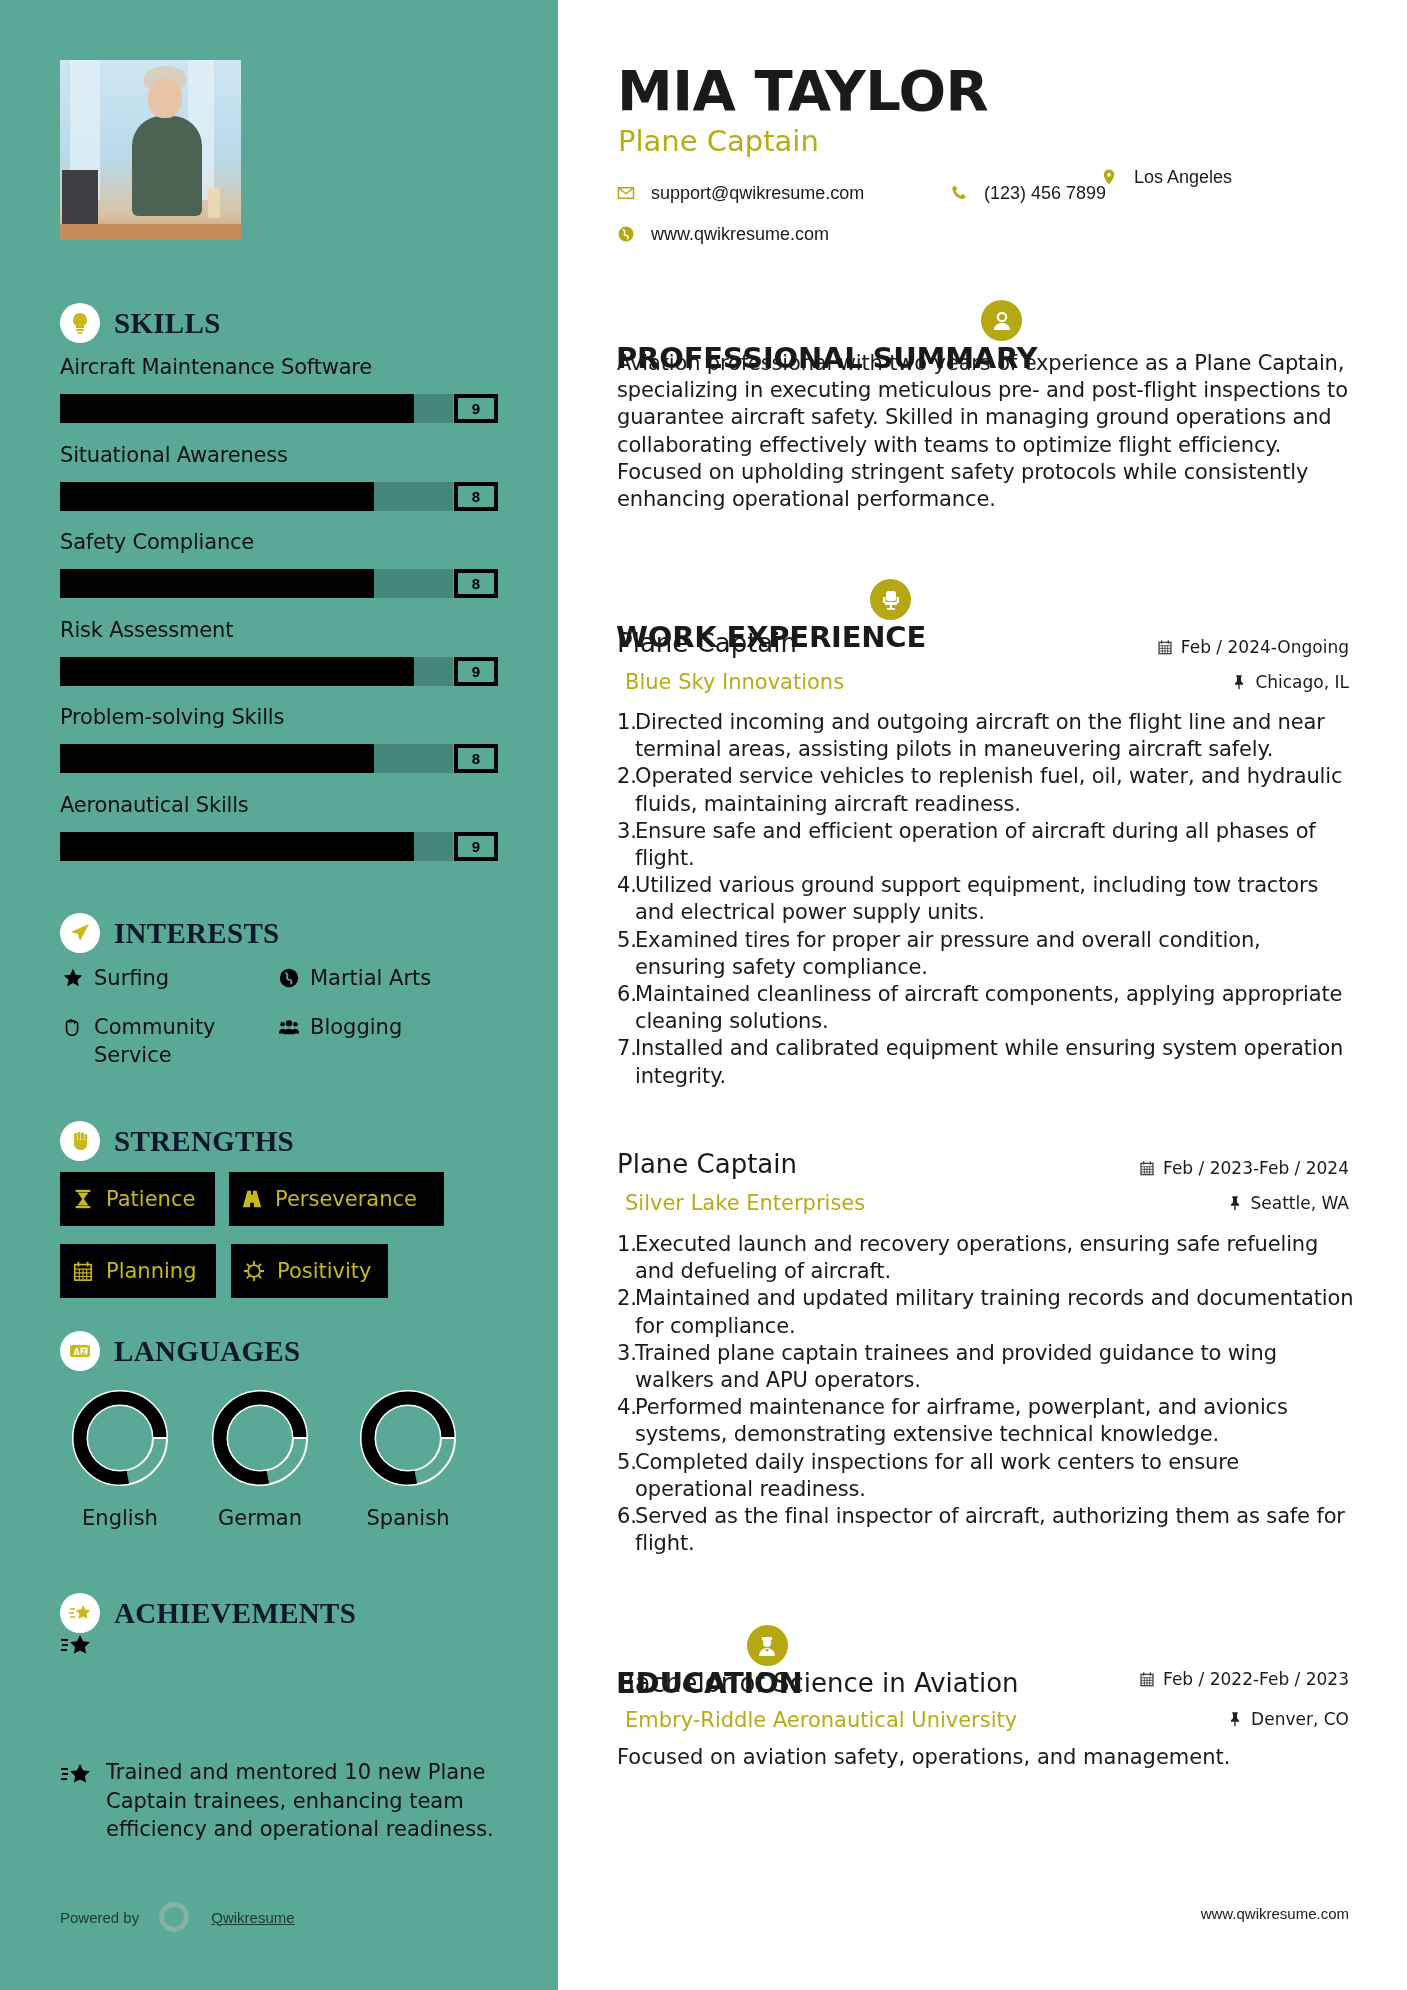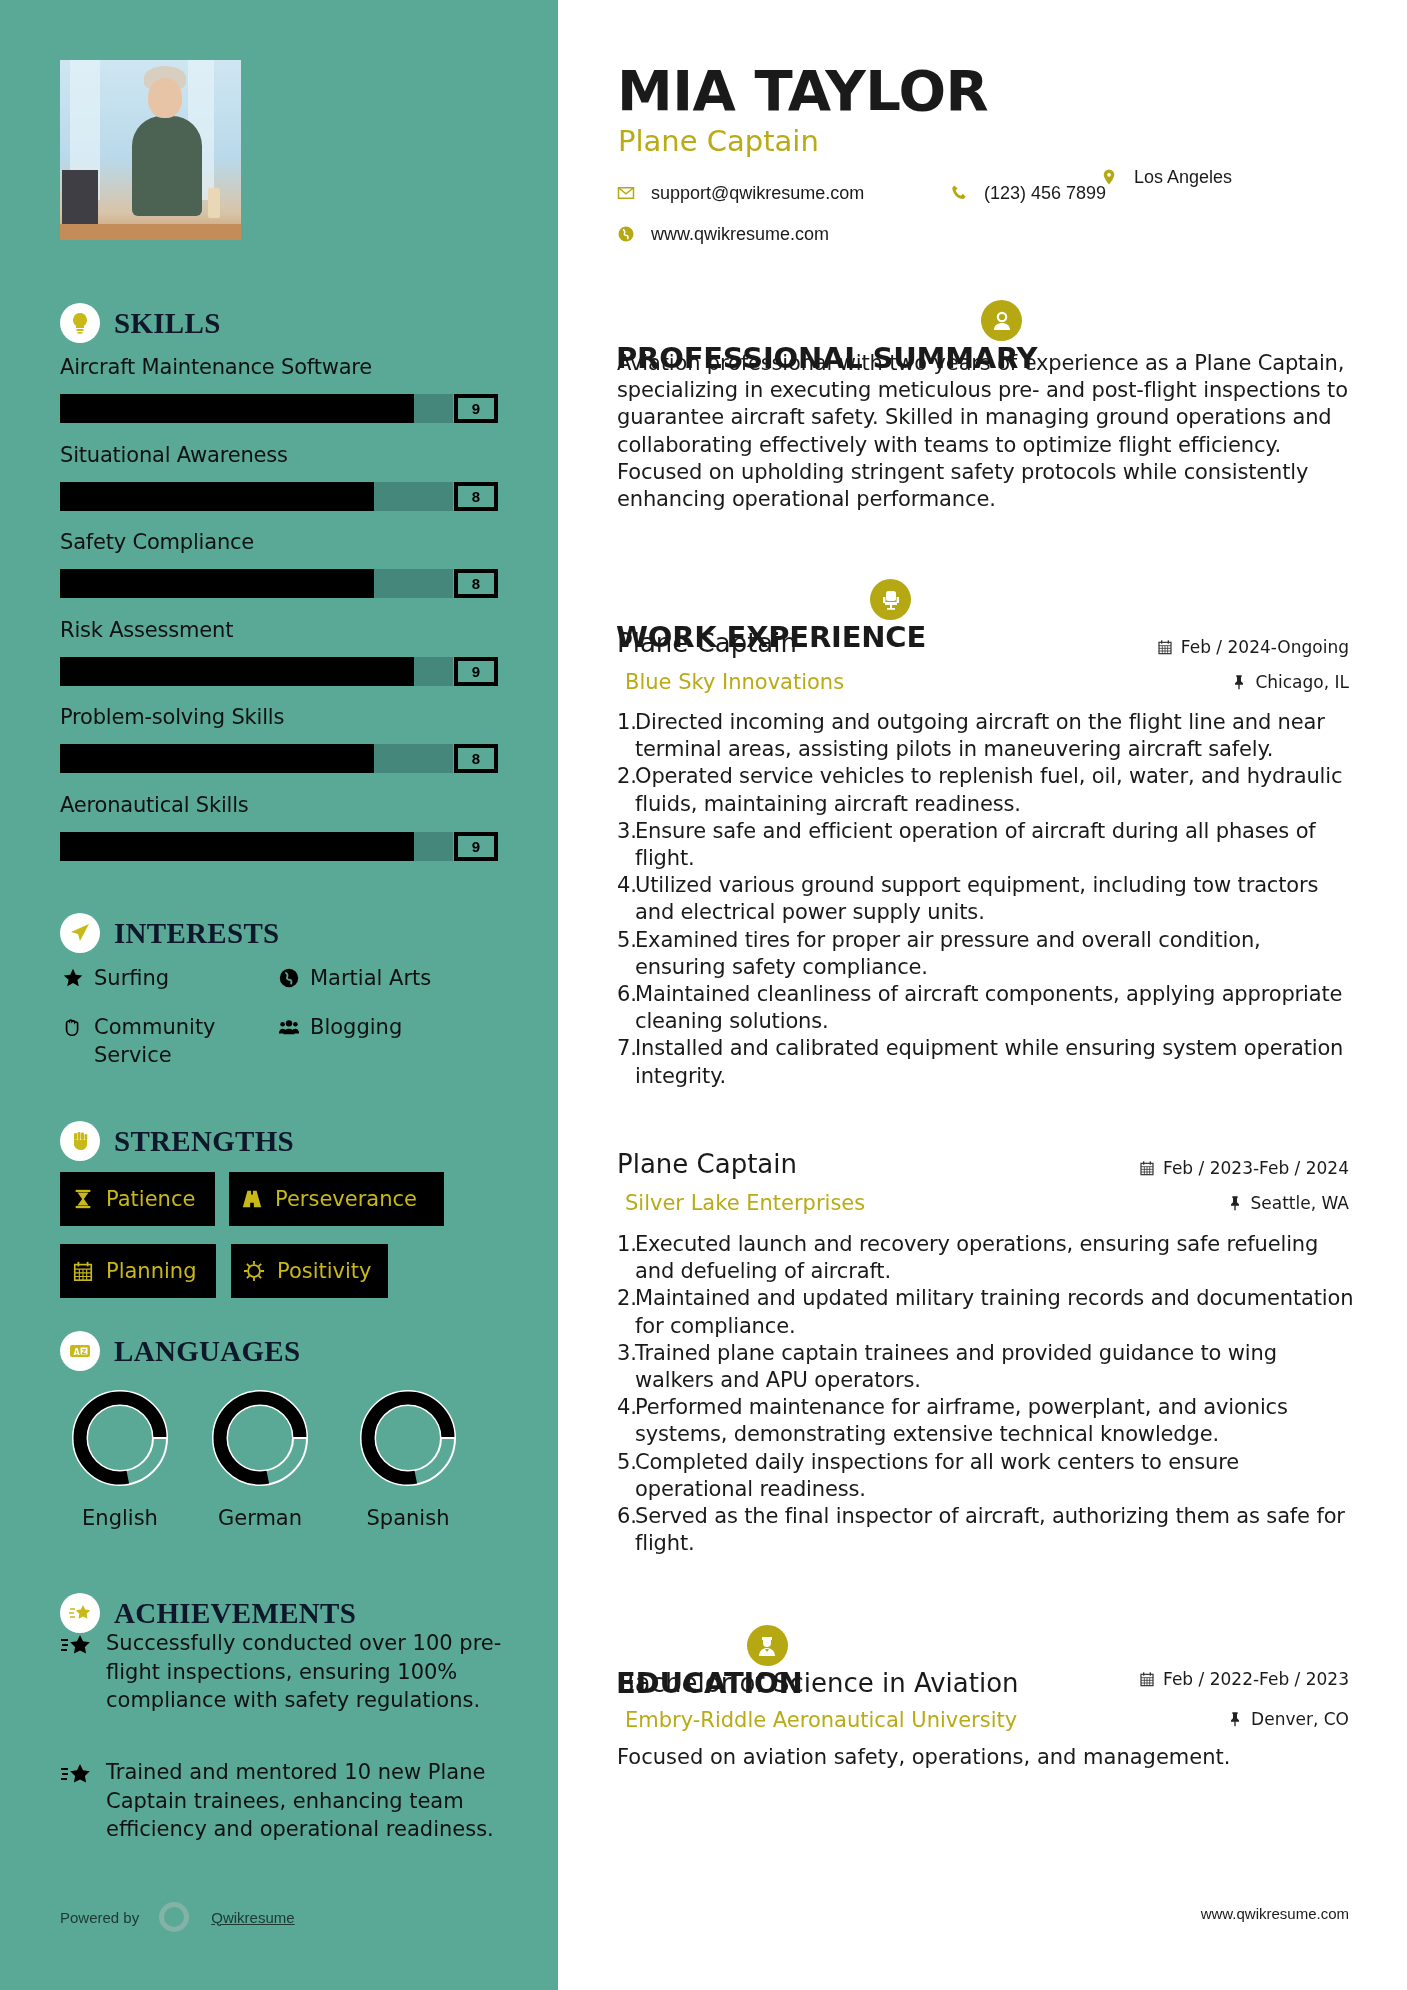--- a/index.html
+++ b/index.html
@@ -298,21 +298,20 @@
         </svg>
     </div>
     <span class="l-title">ACHIEVEMENTS</span>
   </div>
 
   <div class="ach" style="top:1629px">
     <span class="ico"><svg viewBox="0 0 32 26">
           <path d="M20 2l3 6.2 6.8 1-4.9 4.7 1.2 6.7L20 17.4l-6.1 3.2 1.2-6.7-4.9-4.7 6.8-1z" fill="#000"></path>
           <path d="M1 7h7M2 12h6M1 17h6" stroke="#000" stroke-width="2"></path>
         </svg></span>
-    <span class="ach-text">Successfully conducted over 100 pre-flight inspections, ensuring 100% compliance with safety regulations.</span>
   </div>
   <div class="ach" style="top:1758px">
     <span class="ico"><svg viewBox="0 0 32 26">
           <path d="M20 2l3 6.2 6.8 1-4.9 4.7 1.2 6.7L20 17.4l-6.1 3.2 1.2-6.7-4.9-4.7 6.8-1z" fill="#000"></path>
           <path d="M1 7h7M2 12h6M1 17h6" stroke="#000" stroke-width="2"></path>
         </svg></span>
     <span class="ach-text">Trained and mentored 10 new Plane Captain trainees, enhancing team efficiency and operational readiness.</span>
   </div>
 
   <div class="powered">

